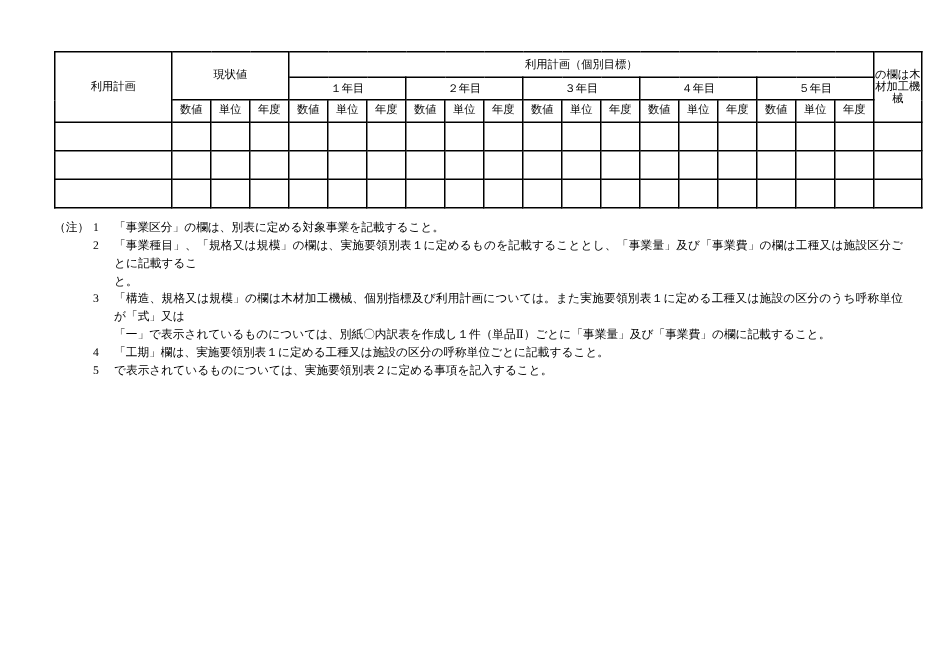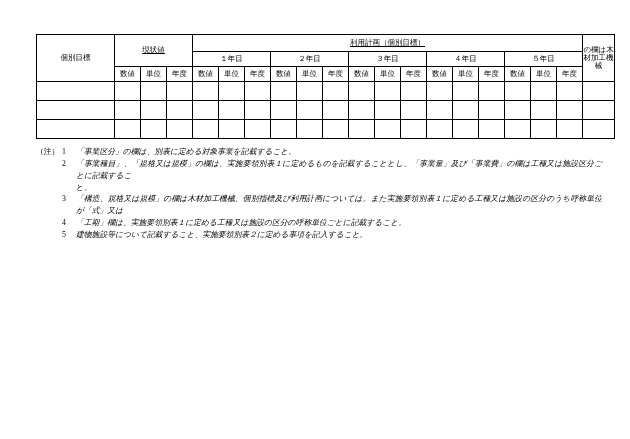--- a/index.html
+++ b/index.html
@@ -37,21 +37,20 @@
     font-size: 7.5px;
     line-height: 1.1;
     padding: 0;
   }
   .h-indicator {
     width: 78px;
     font-size: 8px;
   }
   .h-group {
     font-size: 8px;
-    text-decoration: underline;
   }
   .h-sub {
     font-size: 7.5px;
   }
   .h-cost {
     width: 32px;
     font-size: 8px;
     line-height: 1.35;
     padding: 2px 3px;
   }
@@ -78,21 +77,20 @@
     white-space: nowrap;
   }
   .note-num {
     width: 14px;
     flex: 0 0 14px;
     white-space: nowrap;
   }
   .note-text {
     flex: 1 1 auto;
     text-align: justify;
-    font-style: italic;
   }
   .note-cont {
     padding-left: 40px;
   }
   .spacer-label {
     width: 26px;
     flex: 0 0 26px;
   }
 </style>
 </head>
@@ -118,21 +116,21 @@
       <col style="width:26px">
         <col style="width:26px">
         <col style="width:26px">
       <col style="width:26px">
         <col style="width:26px">
         <col style="width:26px">
       <col style="width:32px">
     </colgroup>
     <tbody>
       <tr class="row-h1">
-        <td class="h-indicator" rowspan="3">個別目標</td>
+        <td class="h-indicator" rowspan="3">利用計画</td>
         <td class="h-group" colspan="3" rowspan="2">現状値</td>
         <td class="h-group" colspan="15">利用計画（個別目標）</td>
         <td class="h-cost" rowspan="3">の欄は木材加工機械</td>
       </tr>
       <tr class="row-h2">
         <td class="h-sub" colspan="3">１年目</td>
         <td class="h-sub" colspan="3">２年目</td>
         <td class="h-sub" colspan="3">３年目</td>
         <td class="h-sub" colspan="3">４年目</td>
         <td class="h-sub" colspan="3">５年目</td>
@@ -247,28 +245,29 @@
       <span class="note-num">2</span>
       <span class="note-text">「事業種目」、「規格又は規模」の欄は、実施要領別表１に定めるものを記載することとし、「事業量」及び「事業費」の欄は工種又は施設区分ごとに記載するこ</span>
     </div>
     <div class="note-cont">と。</div>
 
     <div class="note-line">
       <span class="spacer-label"></span>
       <span class="note-num">3</span>
       <span class="note-text">「構造、規格又は規模」の欄は木材加工機械、個別指標及び利用計画については。また実施要領別表１に定める工種又は施設の区分のうち呼称単位が「式」又は</span>
     </div>
+    <div class="note-cont">「一」で表示されているものについては、別紙〇内訳表を作成し１件（単品Ⅱ）ごとに「事業量」及び「事業費」の欄に記載すること。</div>
 
     <div class="note-line">
       <span class="spacer-label"></span>
       <span class="note-num">4</span>
       <span class="note-text">「工期」欄は、実施要領別表１に定める工種又は施設の区分の呼称単位ごとに記載すること。</span>
     </div>
 
     <div class="note-line">
       <span class="spacer-label"></span>
       <span class="note-num">5</span>
-      <span class="note-text">建物施設等について記載すること、実施要領別表２に定める事項を記入すること。</span>
+      <span class="note-text">で表示されているものについては、実施要領別表２に定める事項を記入すること。</span>
     </div>
 
   </div>
 
 </div>
 
 </body></html>

